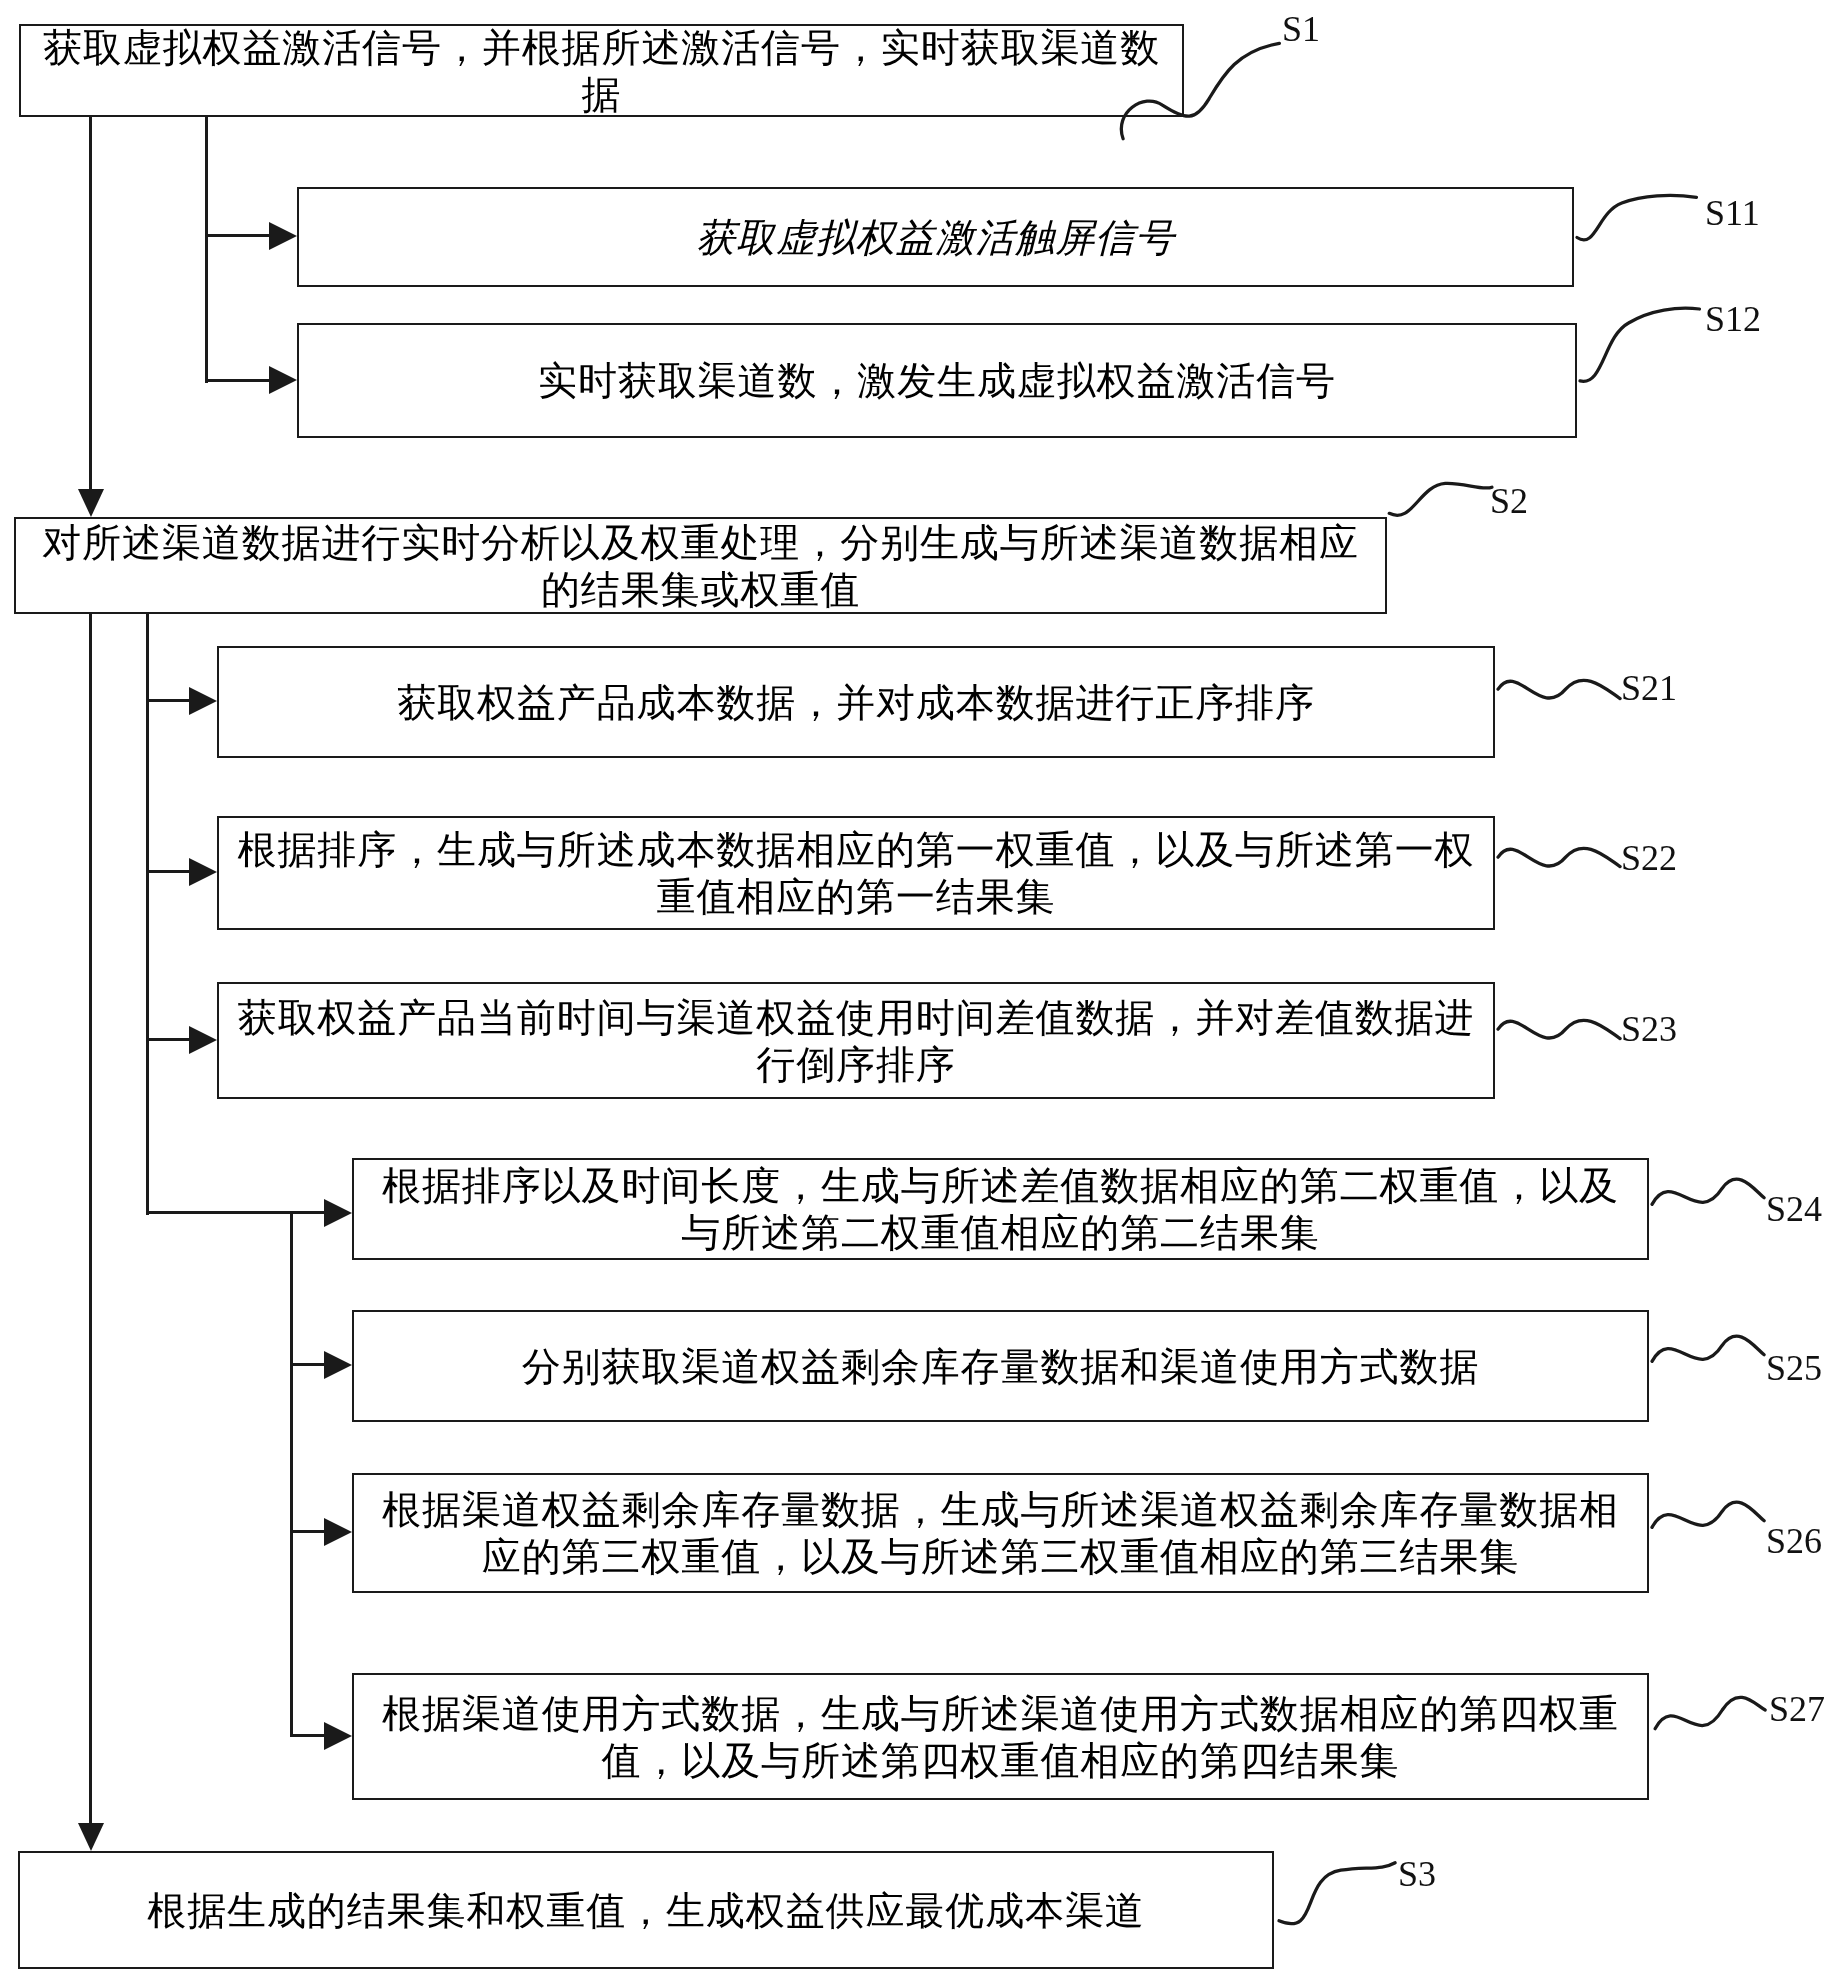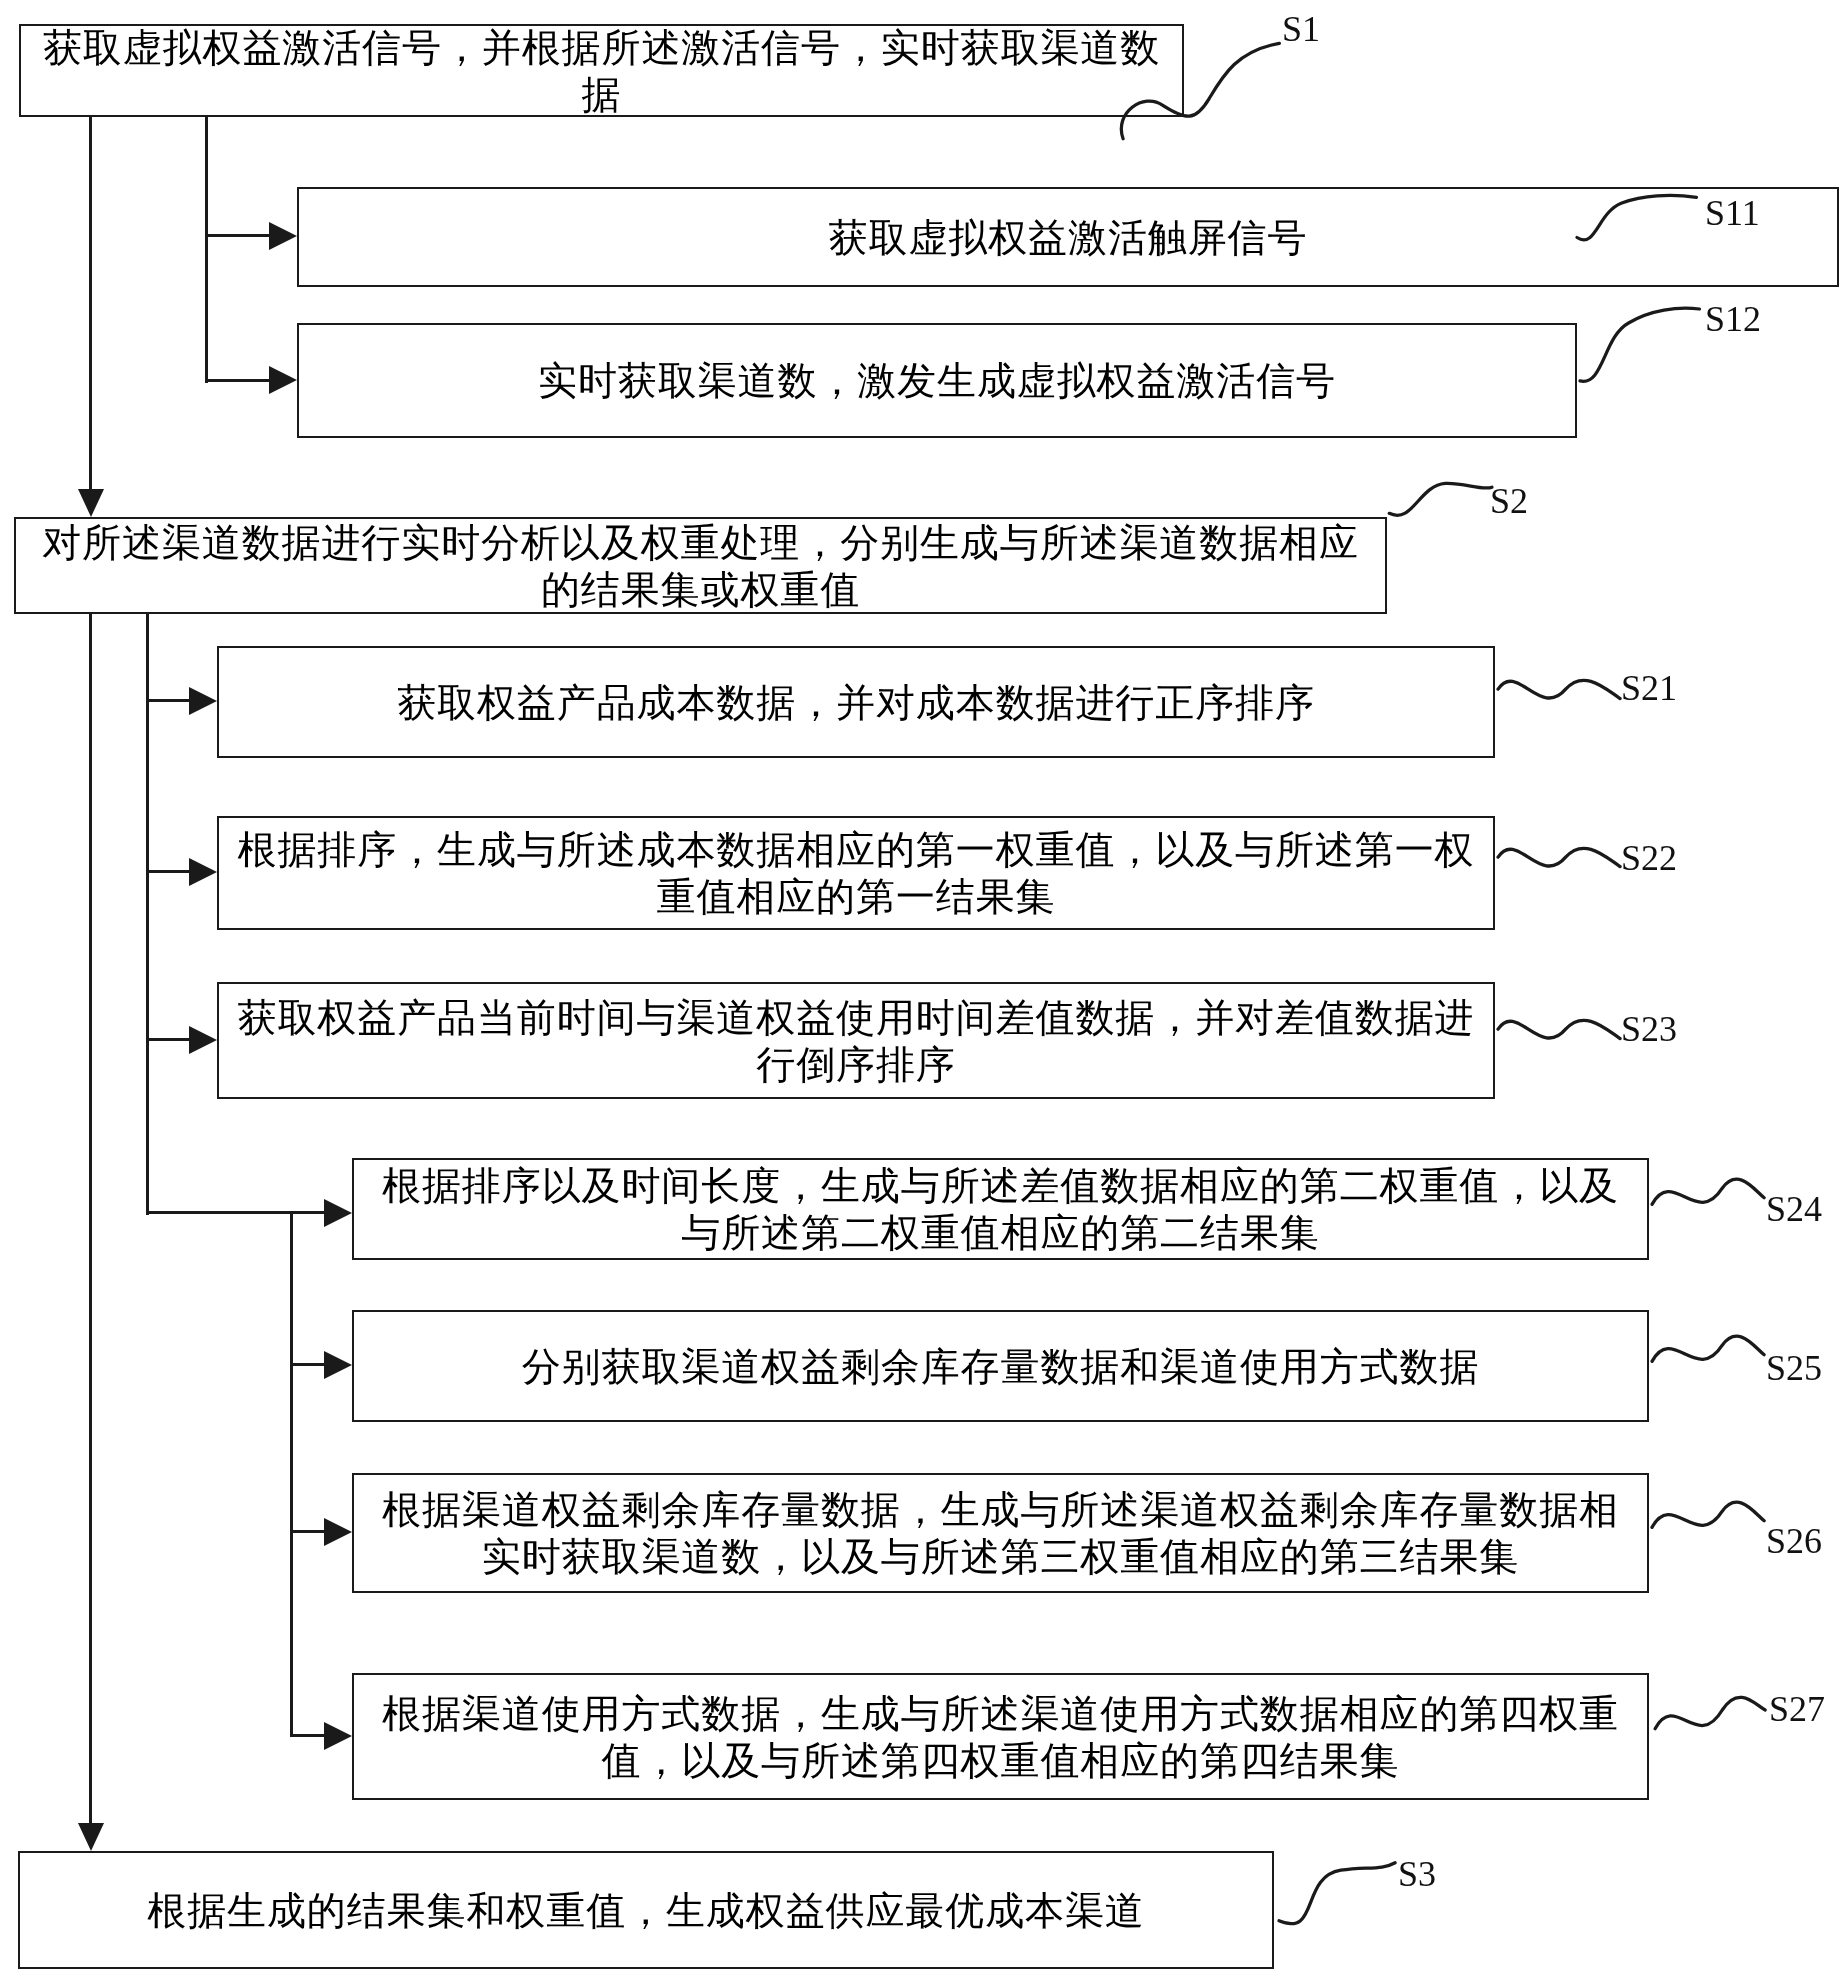--- a/index.html
+++ b/index.html
@@ -48,42 +48,42 @@
   .squiggle path{stroke:#1a1a1a;stroke-width:3.5;fill:none;stroke-linecap:round;}
 </style>
 </head>
 <body>
 
 <div id="canvas">
 
   <div class="box" style="left:19px;top:24px;width:1165px;height:93px;">获取虚拟权益激活信号，并根据所述激活信号，实时获取渠道数
 据</div>
 
-  <div class="box" style="left:297px;top:187px;width:1542px;height:100px;">获取虚拟权益激活触屏信号</div>
+  <div class="box" style="left:297px;top:187px;width:1277px;height:100px;font-style:italic;">获取虚拟权益激活触屏信号</div>
 
   <div class="box" style="left:297px;top:323px;width:1280px;height:115px;">实时获取渠道数，激发生成虚拟权益激活信号</div>
 
   <div class="box" style="left:14px;top:517px;width:1373px;height:97px;">对所述渠道数据进行实时分析以及权重处理，分别生成与所述渠道数据相应
 的结果集或权重值</div>
 
   <div class="box" style="left:217px;top:646px;width:1278px;height:112px;">获取权益产品成本数据，并对成本数据进行正序排序</div>
 
   <div class="box" style="left:217px;top:816px;width:1278px;height:114px;">根据排序，生成与所述成本数据相应的第一权重值，以及与所述第一权
 重值相应的第一结果集</div>
 
   <div class="box" style="left:217px;top:982px;width:1278px;height:117px;">获取权益产品当前时间与渠道权益使用时间差值数据，并对差值数据进
 行倒序排序</div>
 
   <div class="box" style="left:352px;top:1158px;width:1297px;height:102px;">根据排序以及时间长度，生成与所述差值数据相应的第二权重值，以及
 与所述第二权重值相应的第二结果集</div>
 
   <div class="box" style="left:352px;top:1310px;width:1297px;height:112px;">分别获取渠道权益剩余库存量数据和渠道使用方式数据</div>
 
   <div class="box" style="left:352px;top:1473px;width:1297px;height:120px;">根据渠道权益剩余库存量数据，生成与所述渠道权益剩余库存量数据相
-实时获取渠道数，以及与所述第三权重值相应的第三结果集</div>
+应的第三权重值，以及与所述第三权重值相应的第三结果集</div>
 
   <div class="box" style="left:352px;top:1673px;width:1297px;height:127px;">根据渠道使用方式数据，生成与所述渠道使用方式数据相应的第四权重
 值，以及与所述第四权重值相应的第四结果集</div>
 
   <div class="box" style="left:18px;top:1851px;width:1256px;height:118px;">根据生成的结果集和权重值，生成权益供应最优成本渠道</div>
 
   <div class="steplabel" style="left:1282px;top:7.5px;">S1</div>
   <div class="steplabel" style="left:1705px;top:192px;">S11</div>
   <div class="steplabel" style="left:1705px;top:298px;">S12</div>
   <div class="steplabel" style="left:1490px;top:480px;">S2</div>

